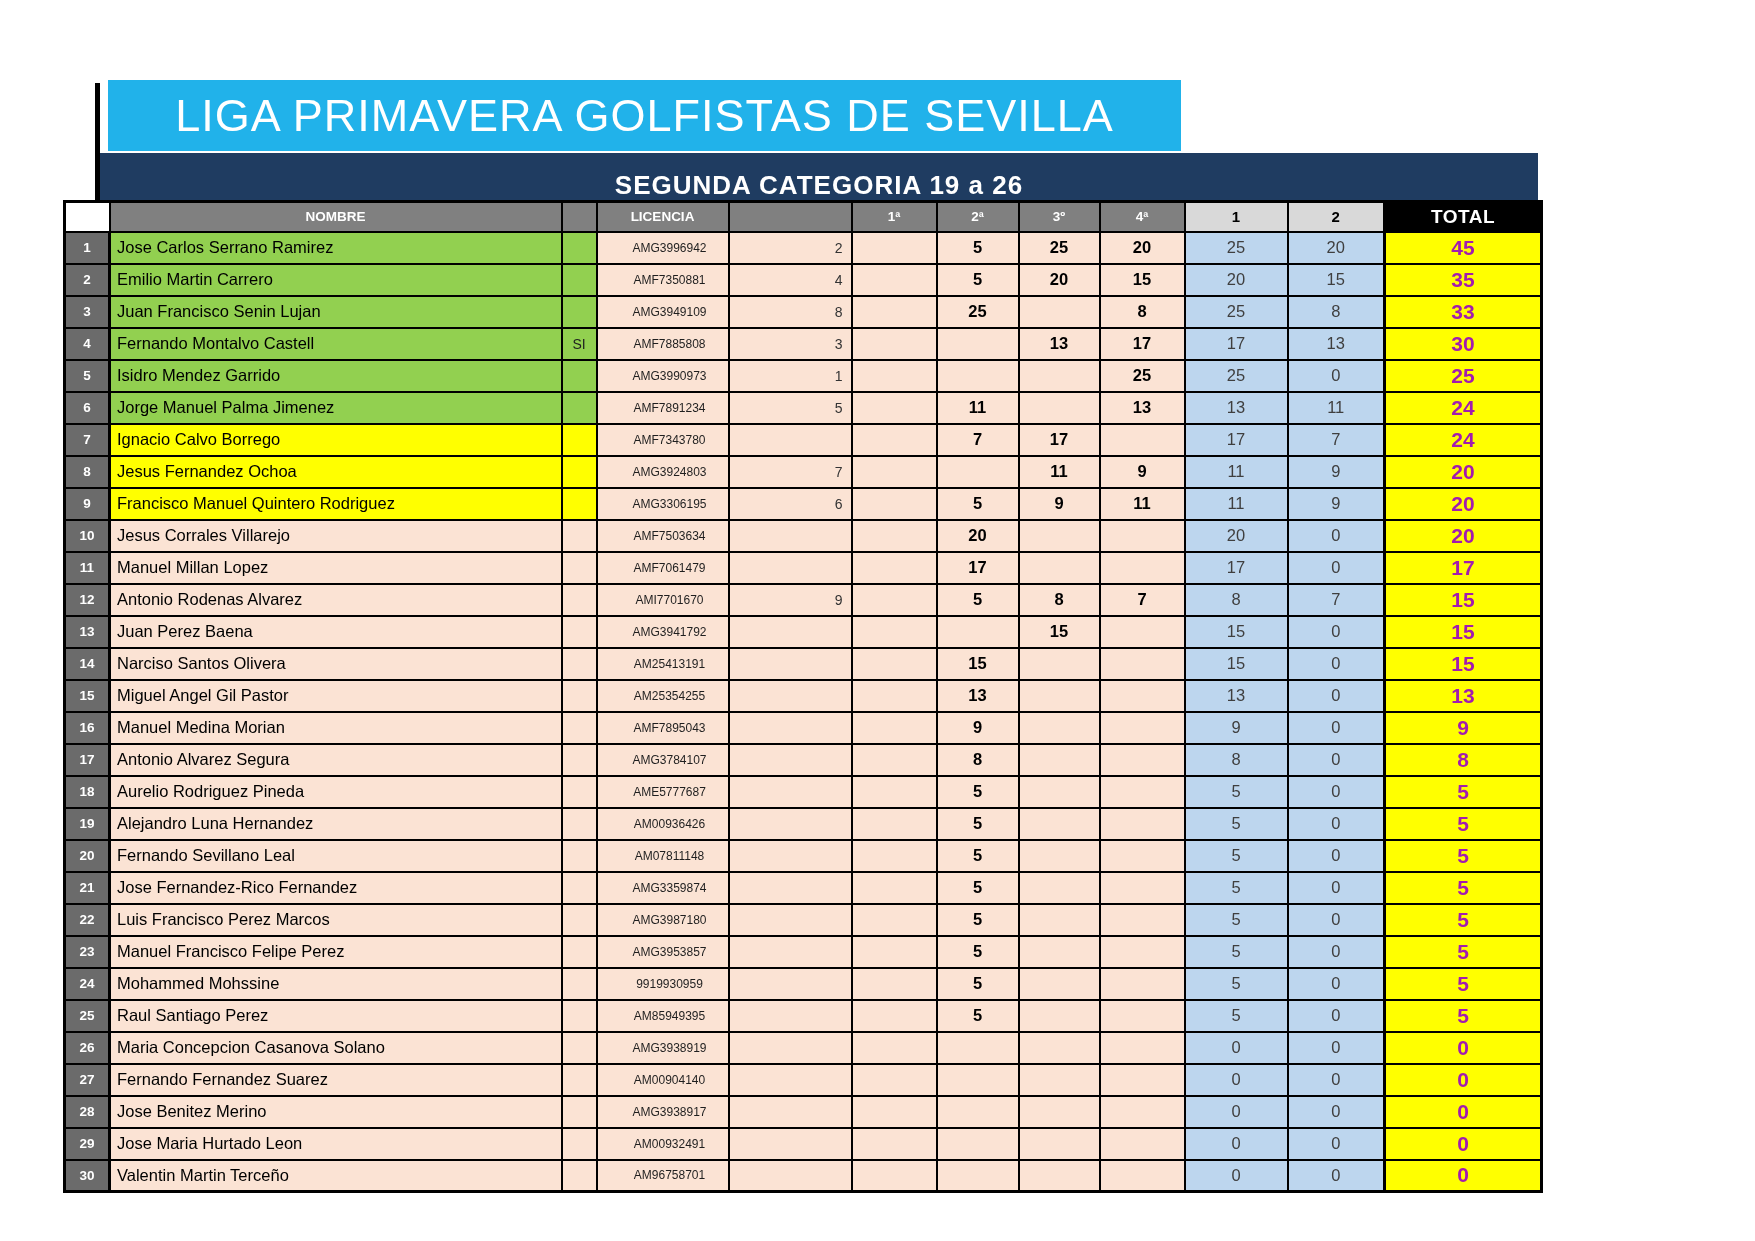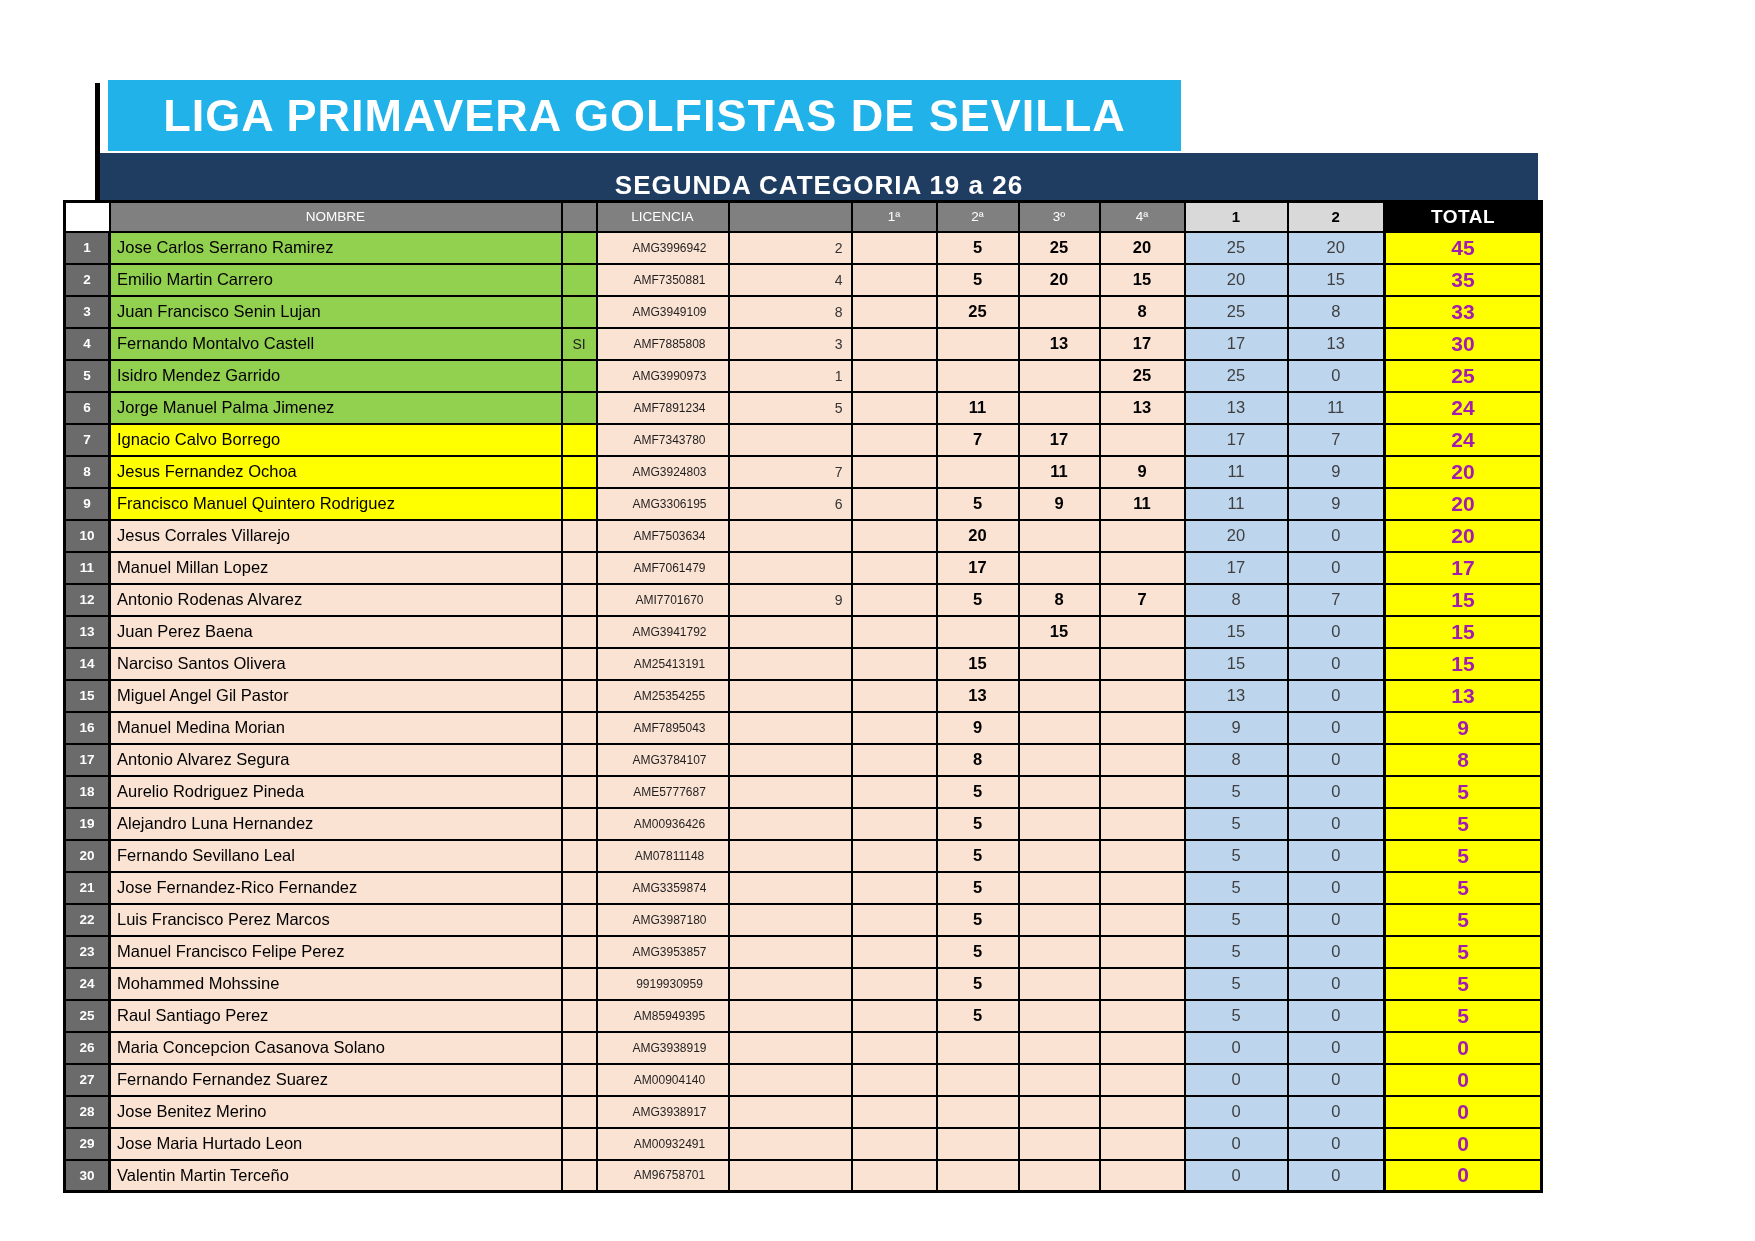--- a/index.html
+++ b/index.html
@@ -9,42 +9,42 @@
     -webkit-font-smoothing:antialiased;
   }
   .vrule{
     position:absolute;left:95px;top:83px;width:5px;height:117px;background:#000;
   }
   .banner{
     position:absolute;left:108px;top:80px;width:1073px;height:71px;
     background:var(--cyan);display:flex;align-items:center;justify-content:center;
   }
   .banner span{
-    color:#fff;font-weight:bold;font-size:45px;letter-spacing:1px;white-space:nowrap;
+    color:#fff;font-weight:normal;font-size:45px;letter-spacing:1px;white-space:nowrap;
   }
   .navybar{
     position:absolute;left:100px;top:153px;width:1438px;height:64px;
     background:var(--navy);display:flex;align-items:center;justify-content:center;
   }
   .navybar span{
     color:#fff;font-weight:bold;font-size:26px;letter-spacing:1px;white-space:nowrap;
   }
   table.grid{
     position:absolute;left:63px;top:200px;
     border-collapse:collapse;table-layout:fixed;
     border:3px solid #000;
   }
   .grid th,.grid td{
     border:2px solid #000;overflow:hidden;white-space:nowrap;
     padding:0;vertical-align:middle;
   }
   .grid thead tr{height:30px;}
   .grid tbody tr{height:32px;}
   th.corner{background:#fff;}
-  th.gray{background:var(--headerGray);color:#fff;font-size:13.5px;font-weight:normal;text-align:center;}
+  th.gray{background:var(--headerGray);color:#fff;font-size:13.5px;font-weight:bold;text-align:center;}
   th.lgray{background:var(--lightGray);color:#000;font-size:15px;font-weight:bold;text-align:center;}
   th.totalh{background:#000;color:#fff;font-size:19px;font-weight:bold;text-align:center;letter-spacing:0.5px;border-left:3px solid #000;border-right:3px solid #000;}
   td.rownum{background:var(--rowNumGray);color:#fff;font-weight:bold;font-size:13.5px;text-align:center;border-right:3px solid #000;}
   td.name{text-align:left;padding-left:6px;font-size:16.5px;color:#000000;}
   td.si{text-align:center;font-size:14px;color:#1f1f1f;}
   td.green{background:var(--green);}
   td.yellow{background:var(--yellow);}
   td.peach{background:var(--peach);}
   td.lic{background:var(--peach);font-size:12px;color:#1f1f1f;text-align:center;padding-left:14px;}
   td.seed{background:var(--peach);font-size:14px;color:#333;text-align:right;padding-right:8px;}

